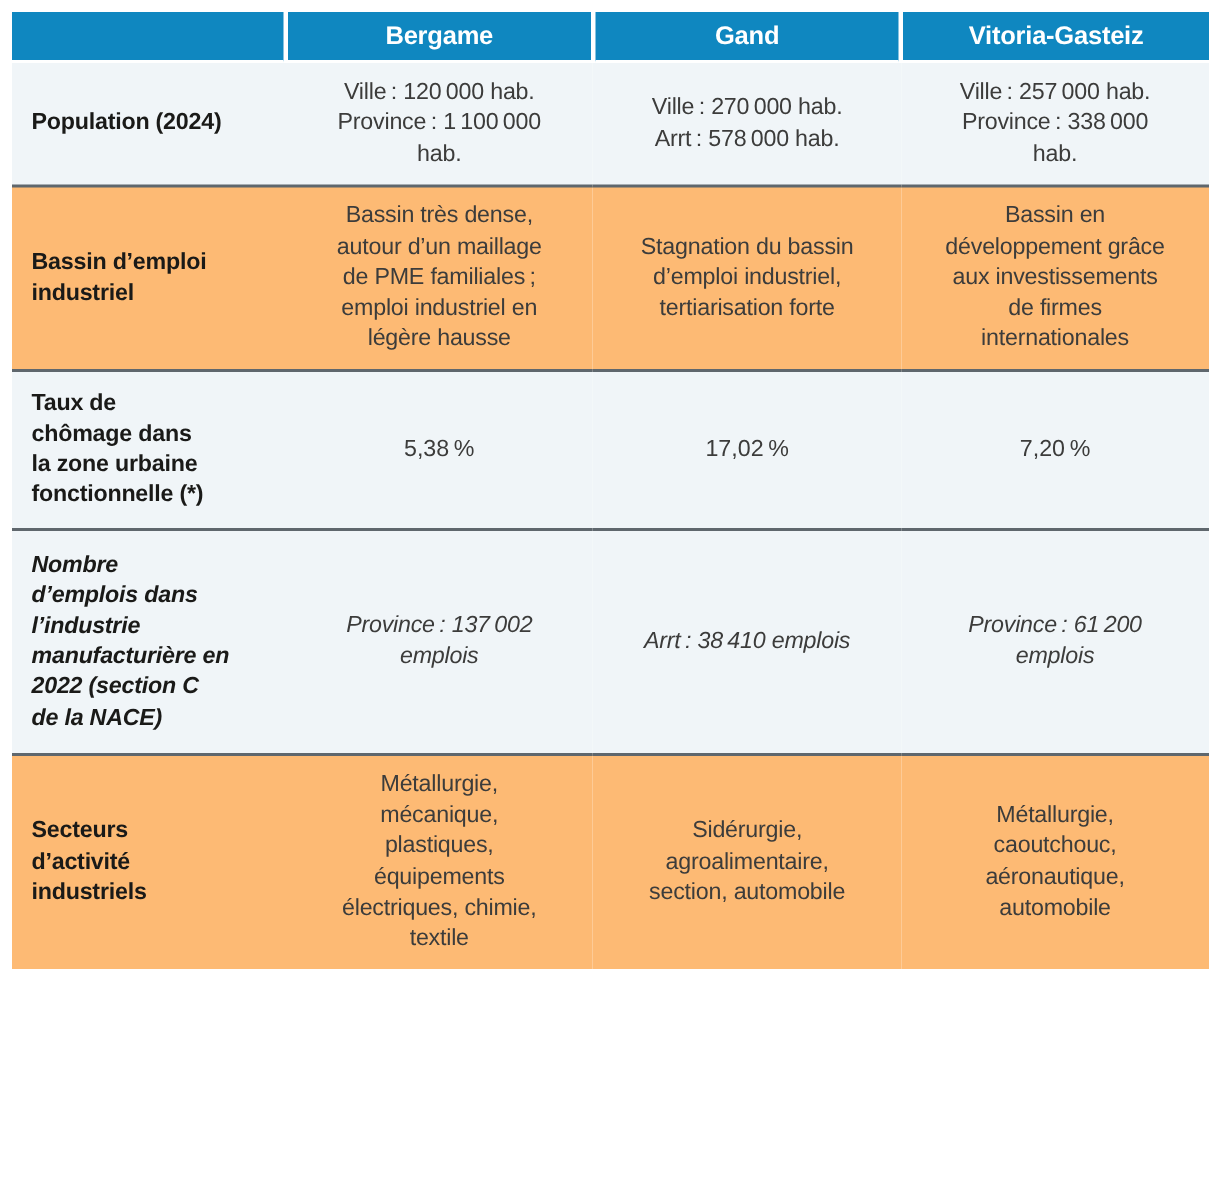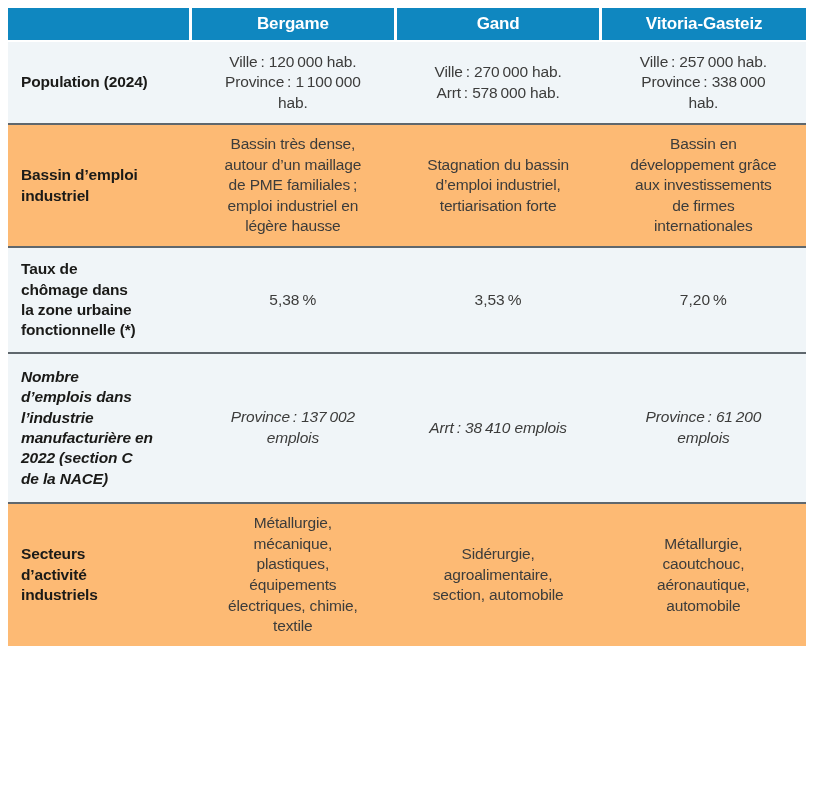--- a/index.html
+++ b/index.html
@@ -121,21 +121,21 @@
 aux investissements
 de firmes
 internationales</td>
       </tr>
       <tr class="light row-taux">
         <th class="row-label">Taux de
 chômage dans
 la zone urbaine
 fonctionnelle (*)</th>
         <td class="cell">5,38 %</td>
-        <td class="cell">3,53 %</td>
+        <td class="cell">17,02 %</td>
         <td class="cell">7,20 %</td>
       </tr>
       <tr class="light row-nombre">
         <th class="row-label">Nombre
 d’emplois dans
 l’industrie
 manufacturière en
 2022 (section C
 de la NACE)</th>
         <td class="cell">Province : 137 002

